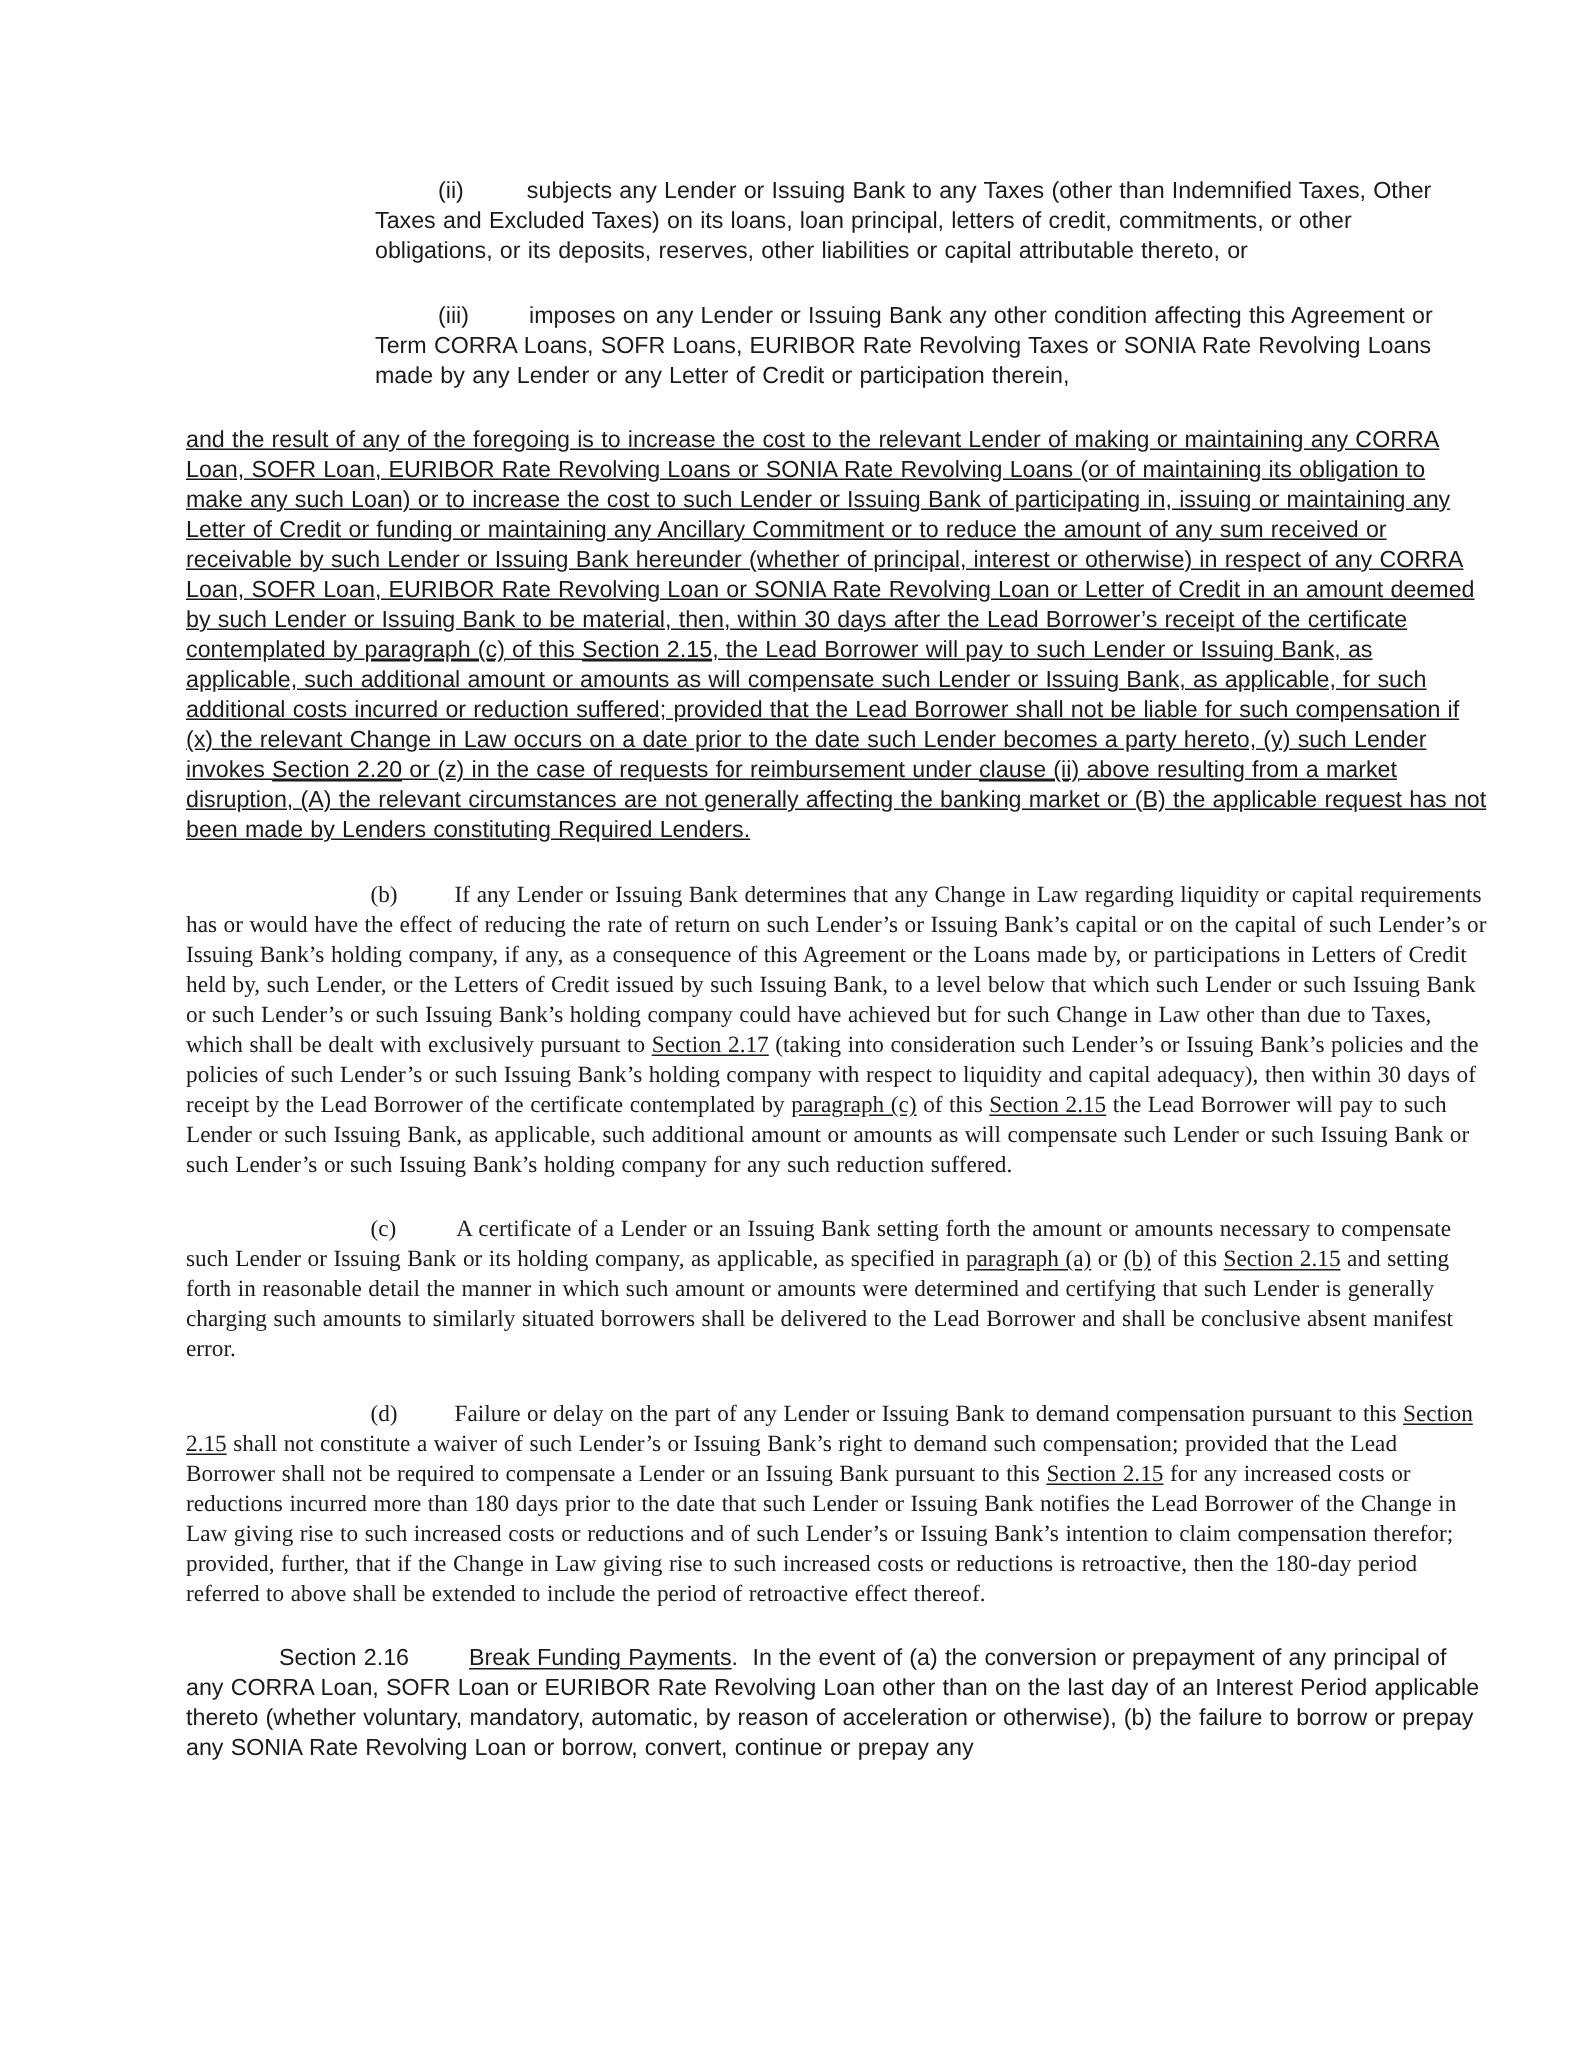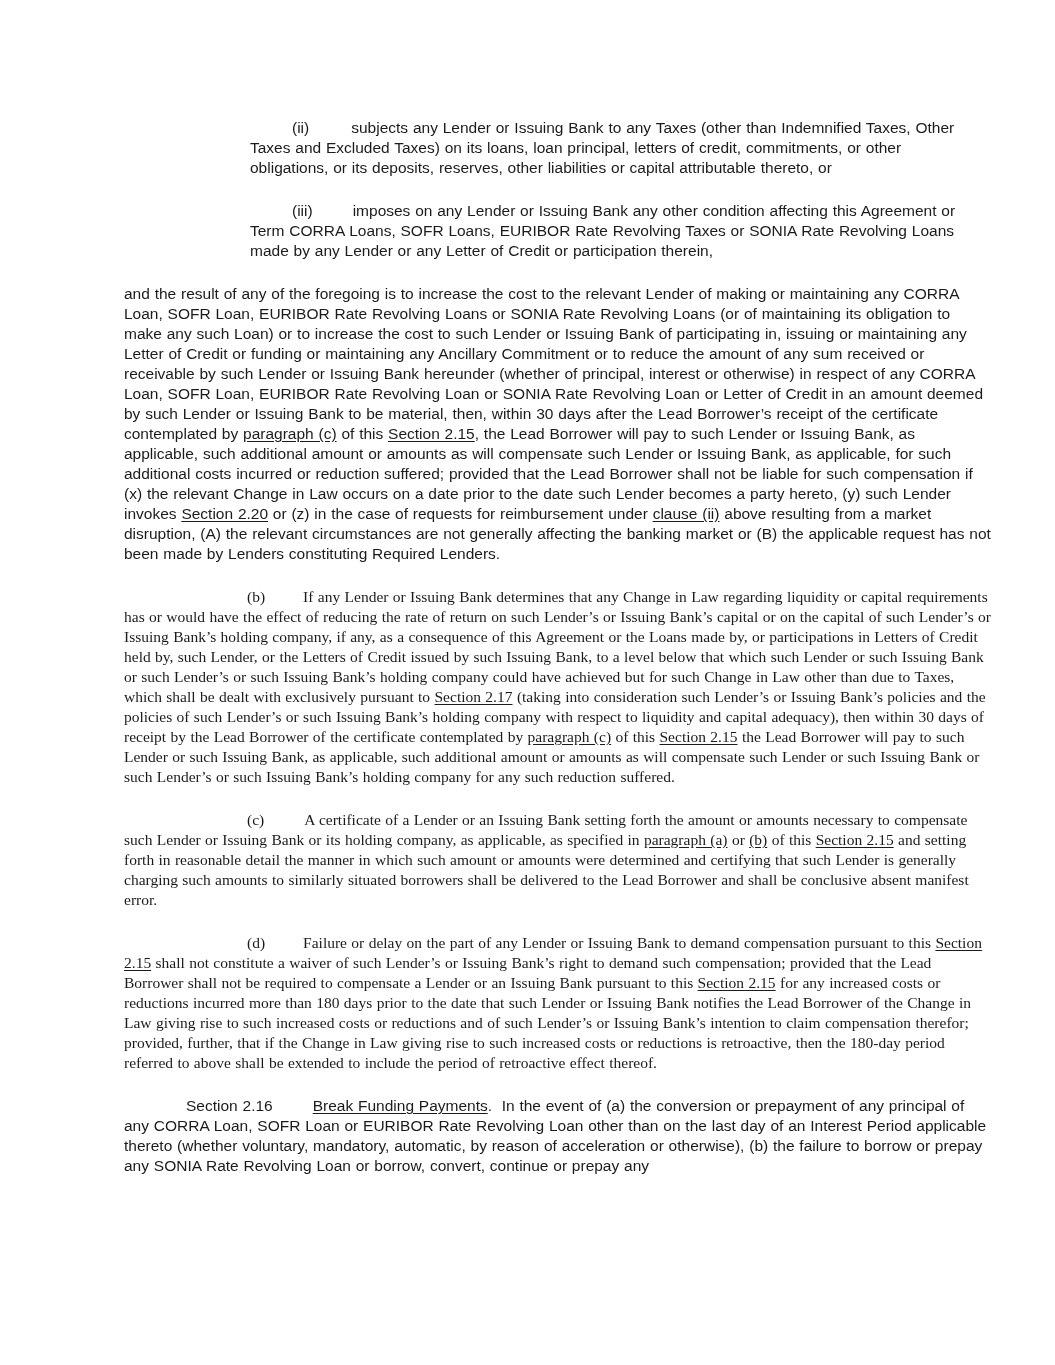--- a/index.html
+++ b/index.html
@@ -26,20 +26,21 @@
     text-align: left;
     word-spacing: 0.5px;
   }
   .layout-indented {
     margin-left: 126px;
     margin-right: 18px;
     text-indent: 42px;
   }
   .layout-flush {
     text-indent: 0;
+    text-decoration: underline;
   }
   .layout-body {
     text-indent: 123px;
     font-family: Liberation Serif, serif;
   }
   .layout-section {
     text-indent: 62px;
   }
   .tab {
     display: inline-block;

